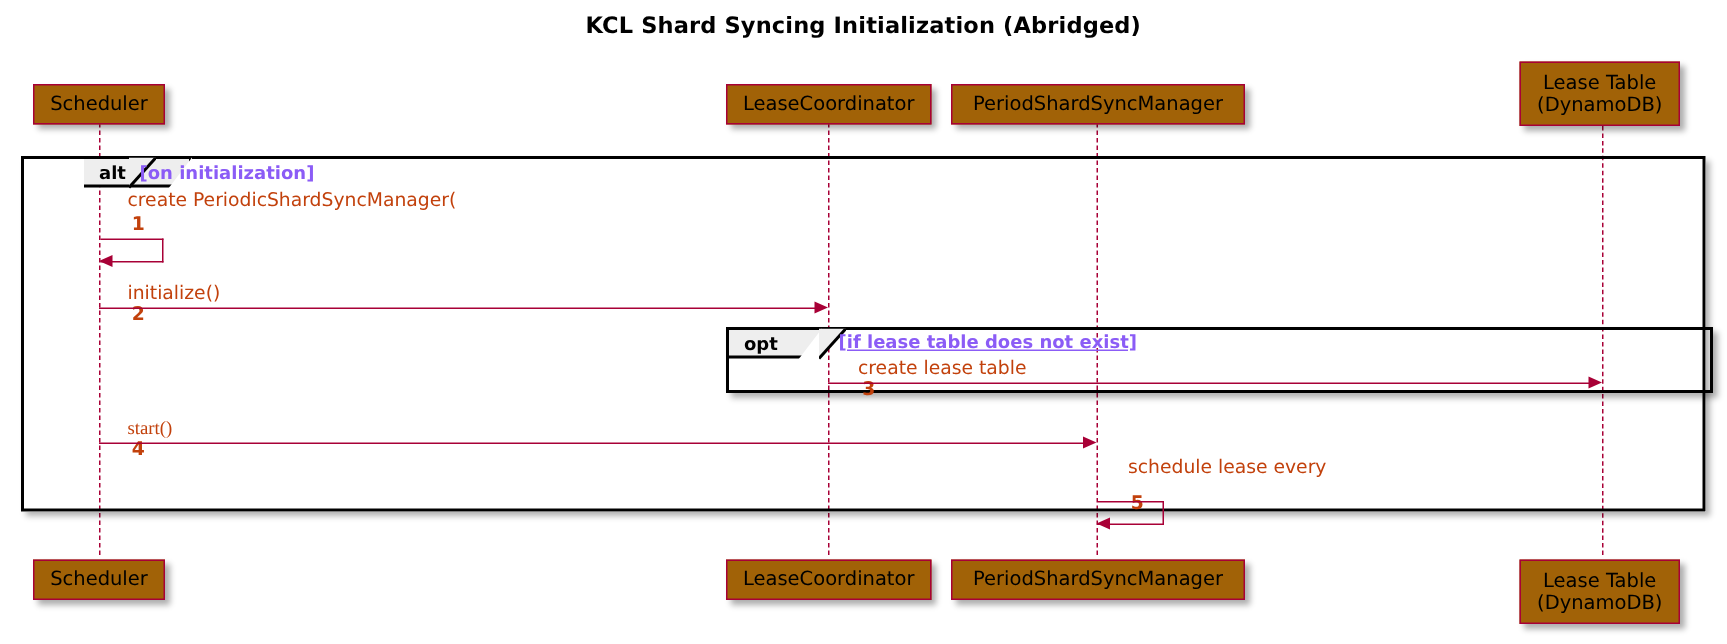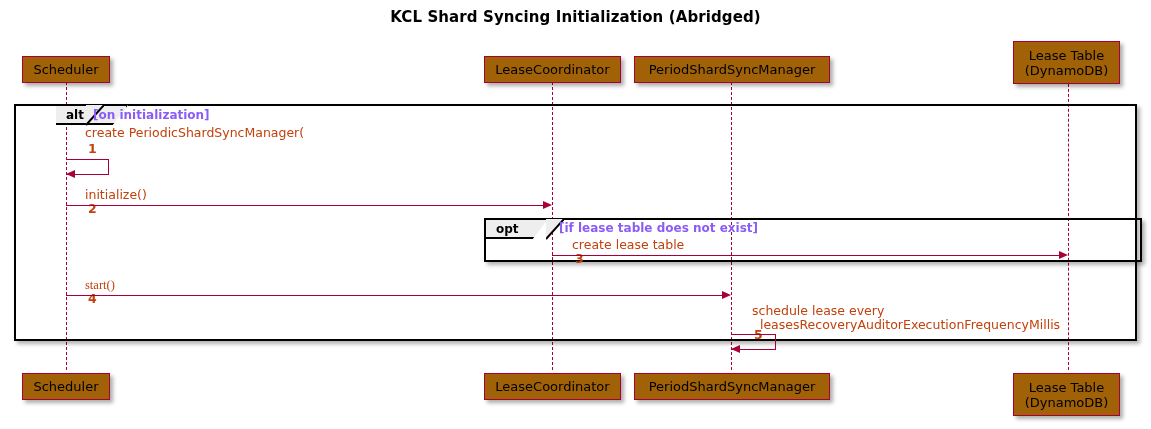--- a/index.html
+++ b/index.html
@@ -181,41 +181,40 @@
   <div class="msg-line" style="left:66px; top:205px; width:478px;"></div>
   <div class="msg-arrow right" style="left:543px; top:200.5px;"></div>
 
   <div class="fragment" style="left:484px; top:218px; width:658px; height:44px;">
     <div class="fragment-tab" style="width:62px;">opt</div>
     <svg class="fragment-tab-fold" style="left:60px; top:-1px;" width="18" height="21" viewBox="0 0 18 21">
       <path d="M0,0 L18,0 L0,20 Z" fill="#EEEEEE"></path>
       <path d="M18,0 L0,20" stroke="#000000" stroke-width="2" fill="none"></path>
     </svg>
   </div>
-  <div class="fragment-guard" style="left:559px; top:221px;">[if lease table does not exist]</div>
+  <div class="fragment-guard" style="left:559px; top:221px;text-decoration:underline;">[if lease table does not exist]</div>
 
   <div class="msg-label" style="left:559px; top:238px;">
     <span class="msg-num">3</span>
   </div>
   <div class="msg-label" style="left:572px; top:238px;">create lease table</div>
   <div class="msg-line" style="left:552px; top:255px; width:508px;"></div>
   <div class="msg-arrow right" style="left:1059px; top:250.5px;"></div>
 
   <div class="msg-label" style="left:72px; top:278px;">
     <span class="msg-num">4</span>
   </div>
   <div class="msg-label" style="left:85px; top:278px;font-family:Liberation Serif, serif;">start()</div>
   <div class="msg-line" style="left:66px; top:295px; width:657px;"></div>
   <div class="msg-arrow right" style="left:722px; top:290.5px;"></div>
 
   <div class="msg-label" style="left:738px; top:314px;">
     <span class="msg-num">5</span>
   </div>
   <div class="msg-label" style="left:752px; top:304px;">schedule lease every</div>
-  <div class="msg-label" style="left:752px; top:318px;">  leasesRecoveryAuditorExecutionFrequencyMillis</div>
   <div class="self-msg" style="left:732px; top:334px; width:44px; height:16px;"></div>
   <div class="msg-arrow left" style="left:731px; top:345px;"></div>
 
   <div class="participant" style="left:22px; top:373px; width:88px; height:27px;">Scheduler</div>
   <div class="participant" style="left:484px; top:373px; width:137px; height:27px;">LeaseCoordinator</div>
   <div class="participant" style="left:634px; top:373px; width:196px; height:27px;">PeriodShardSyncManager</div>
   <div class="participant" style="left:1013px; top:373px; width:107px; height:43px;">Lease Table
 (DynamoDB)</div>
 
 </div>

